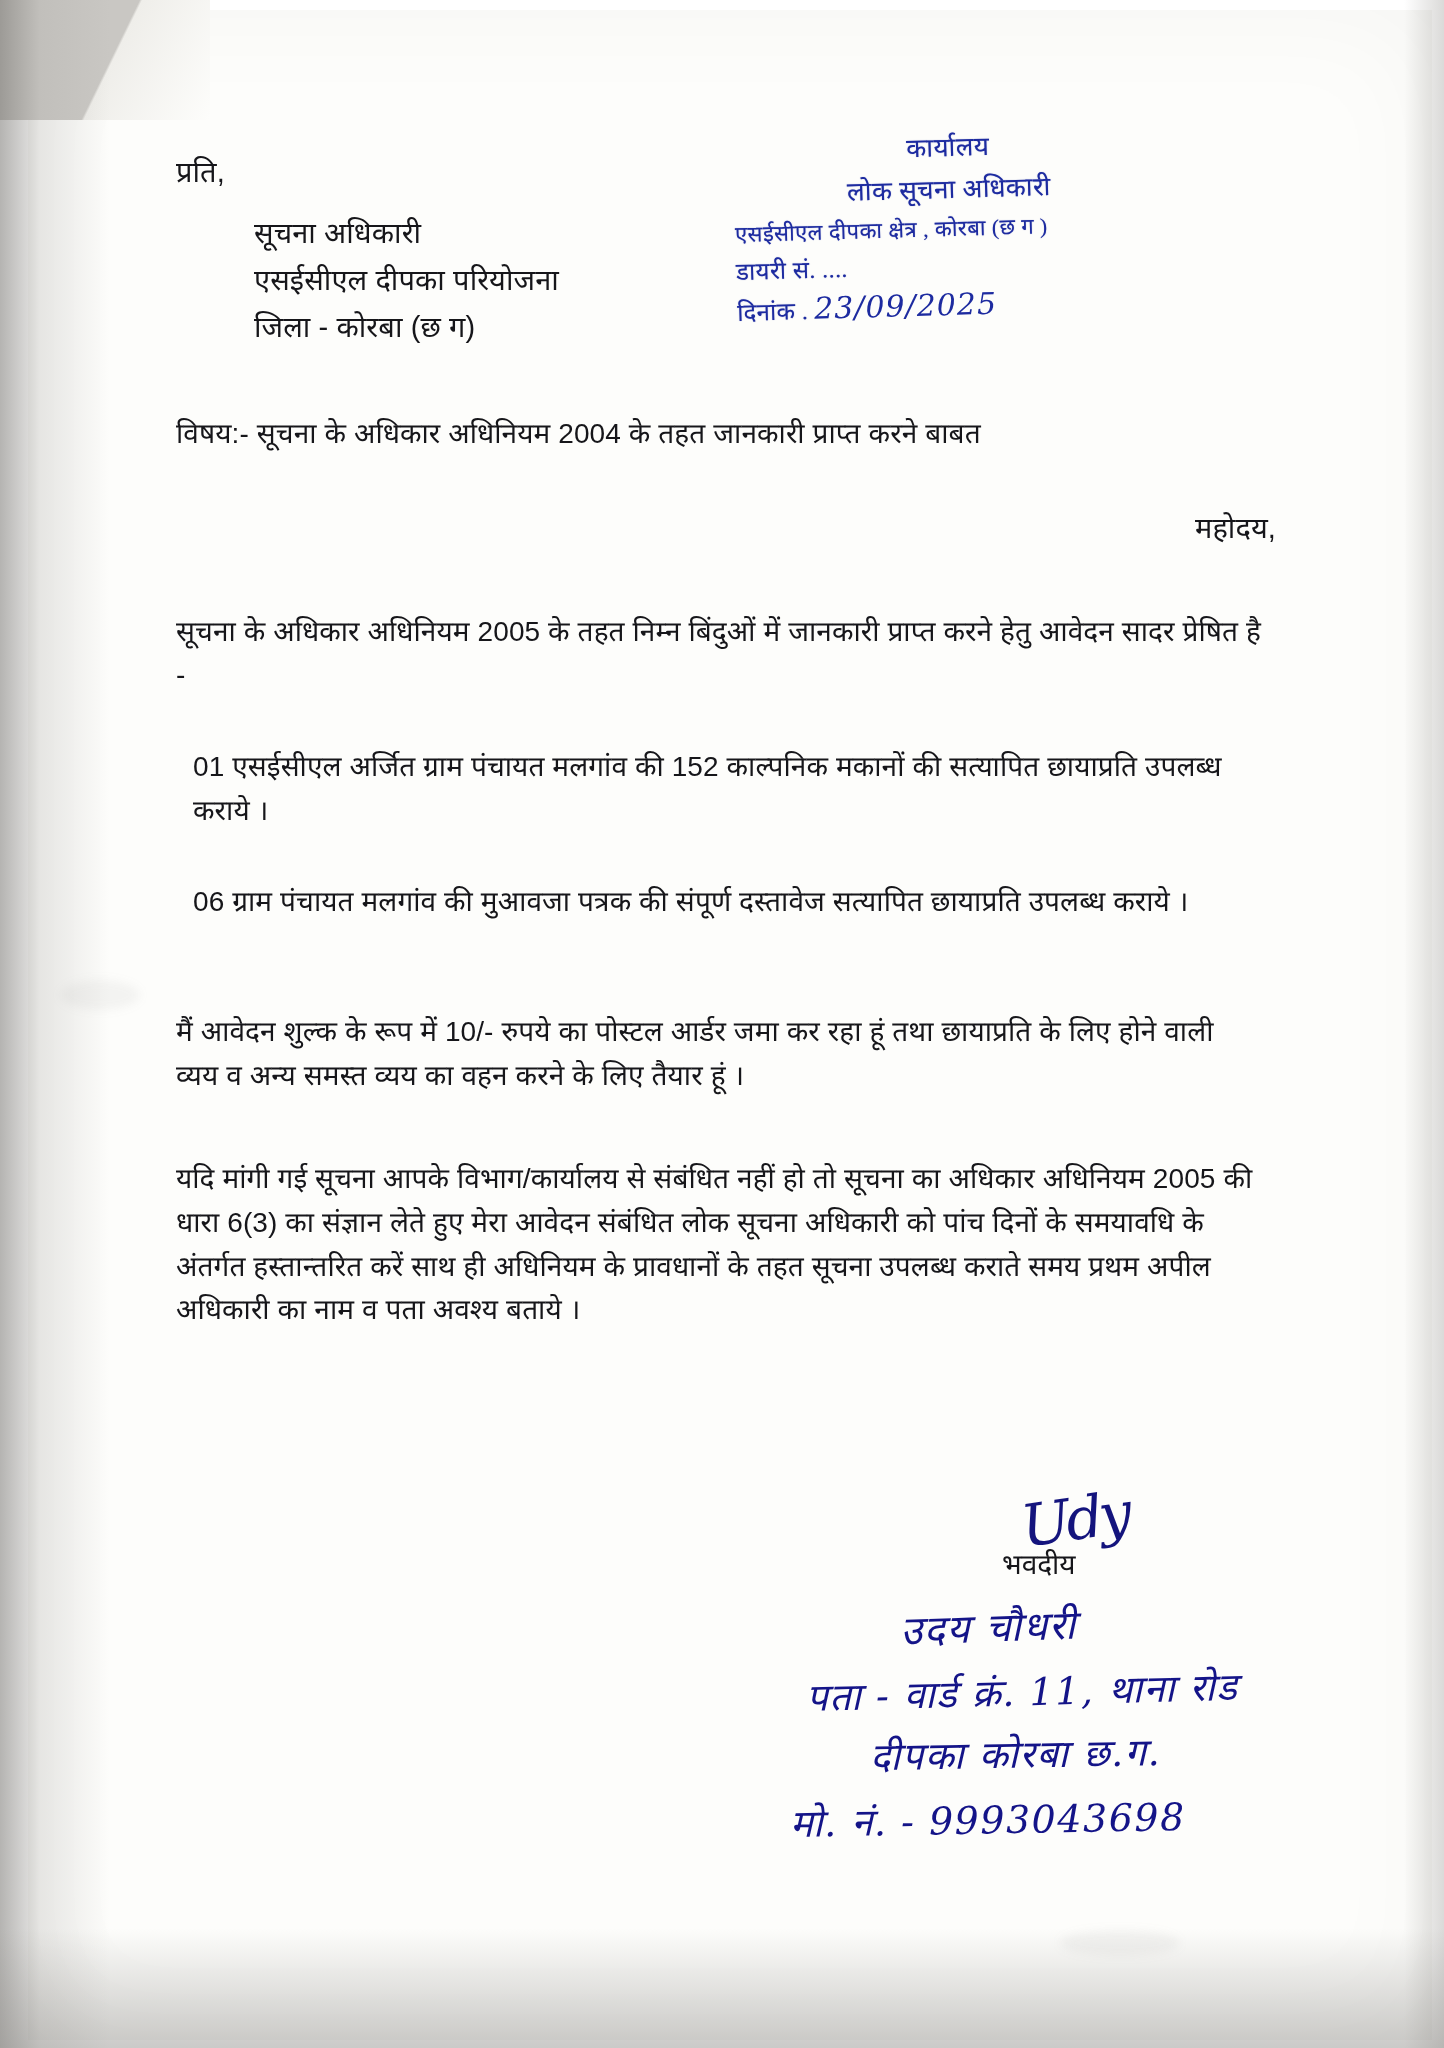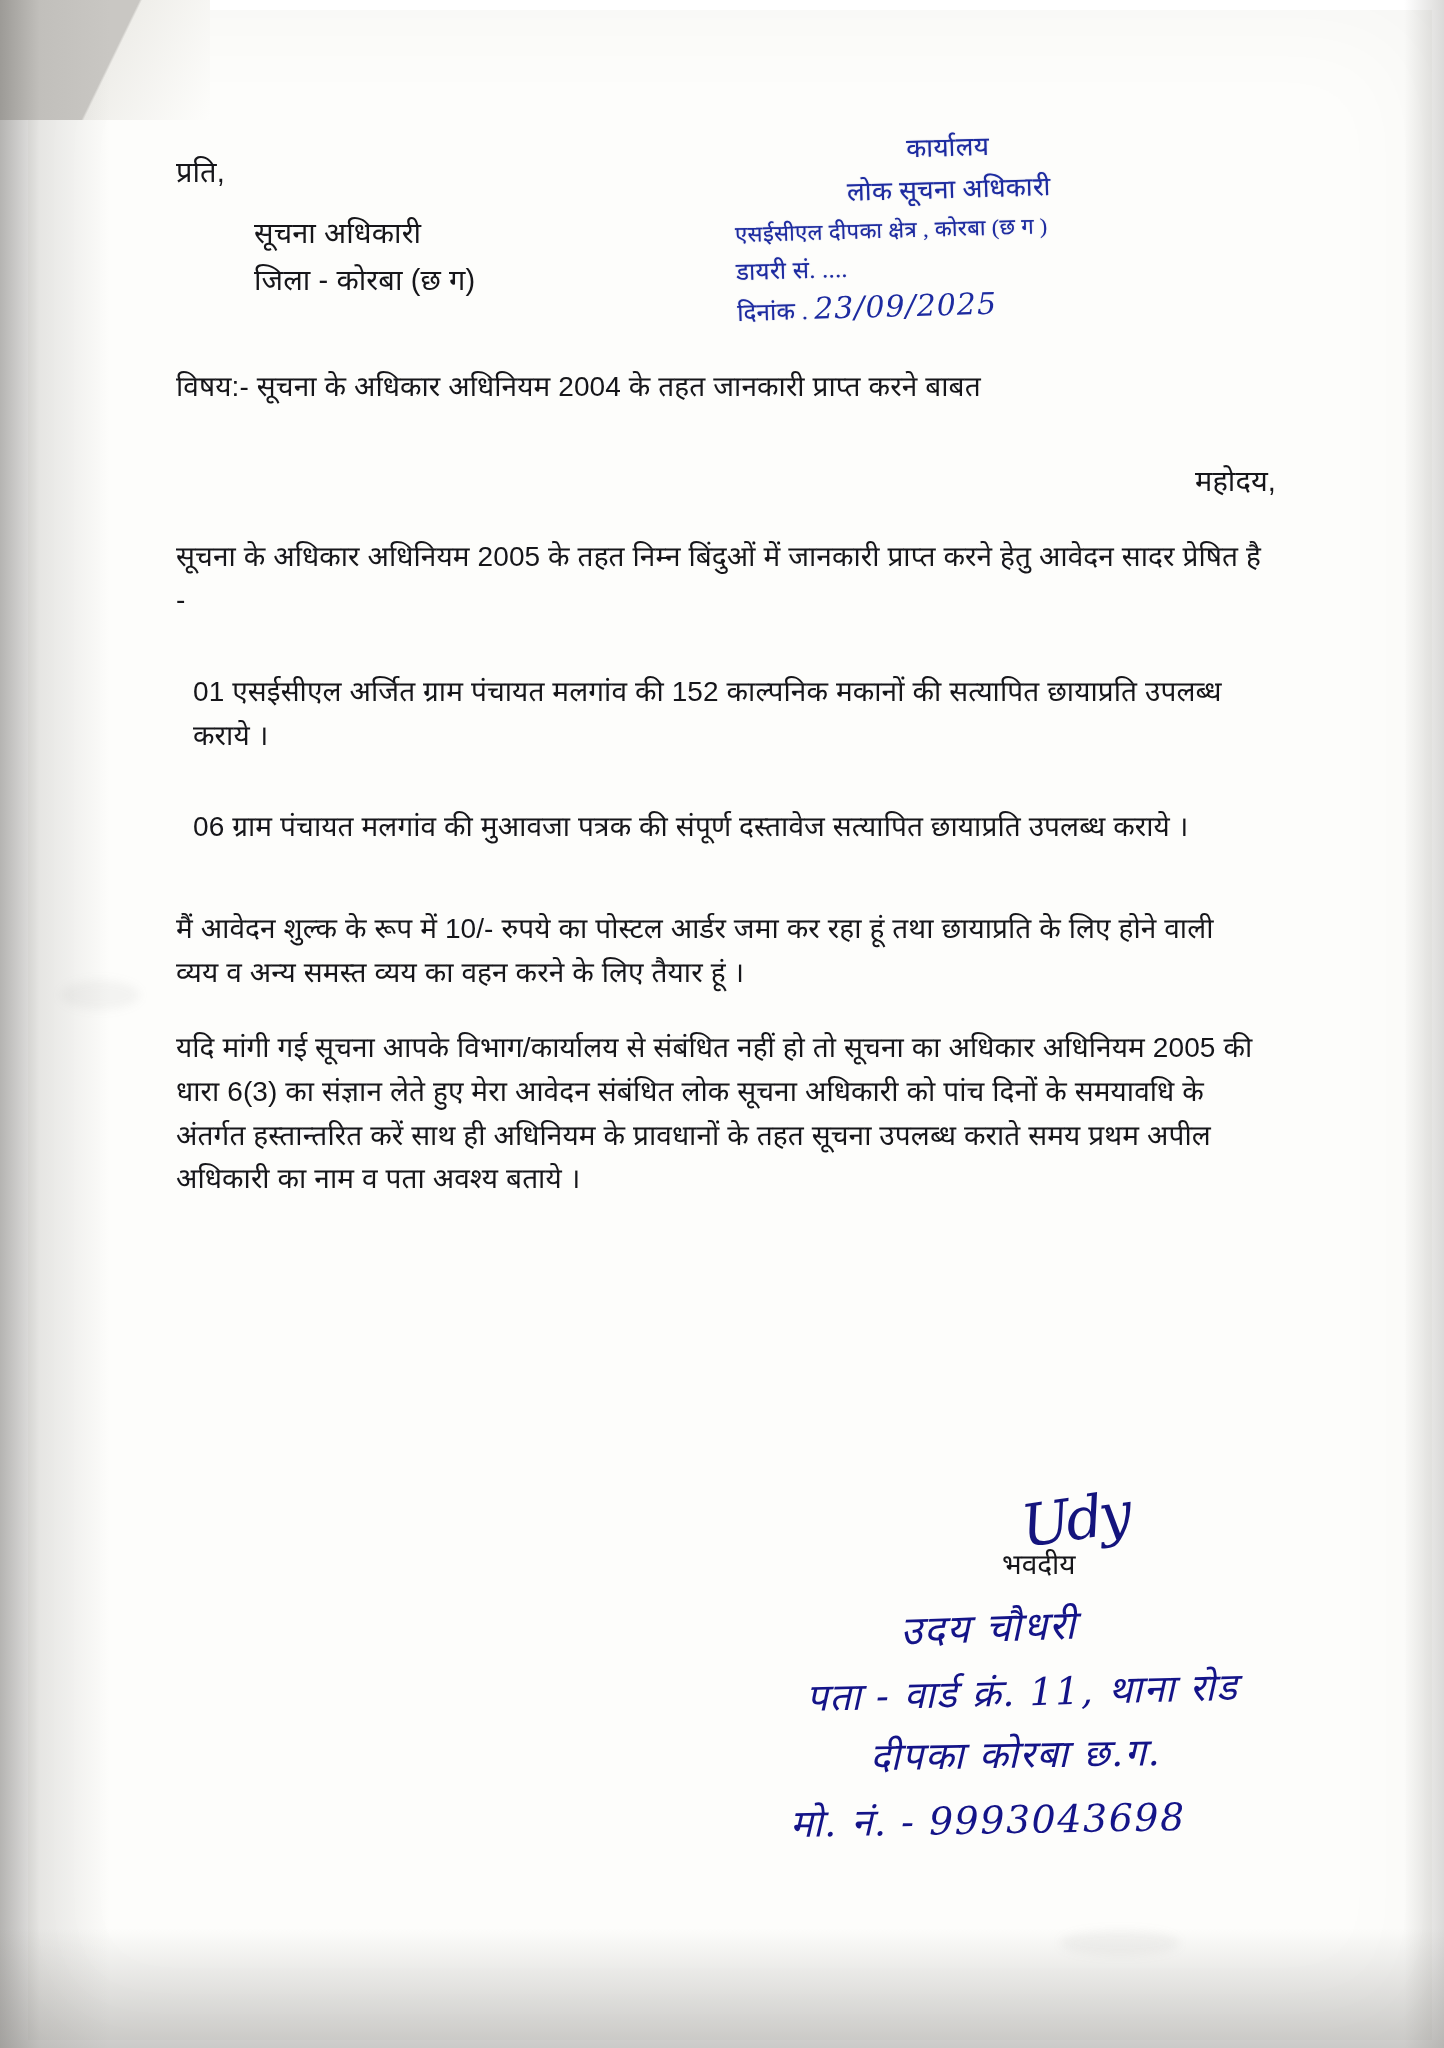--- a/index.html
+++ b/index.html
@@ -56,21 +56,21 @@
     color:#16161a;
     font-size:27px;
     line-height:1.52;
     letter-spacing:0.1px;
   }
   .line-to{ margin:0 0 0 0; font-size:29px;}
   .addr{ margin:16px 0 0 78px; font-size:29px; line-height:1.62;}
   .addr div{white-space:nowrap;}
   .subject{ margin:62px 0 0 0; font-size:28px;}
   .salutation{ margin:50px 0 0 0; font-size:29px;text-align:right;}
-  .para{ margin:32px 0 0 0; font-size:28px; line-height:1.56;}
+  .para{ margin:60px 0 0 0; font-size:28px; line-height:1.56;}
   .point{ margin:48px 0 0 17px; font-size:28px; line-height:1.56;}
   .para.wide{ width:1080px; }
   .gap{ height:26px; }
 
   
   .stamp{
     position:absolute;
     left:735px; top:128px;
     width:430px;
     color:#1d2ba0;
@@ -140,20 +140,21 @@
 
   <div class="paper"></div>
   <div class="corner-fold"></div>
 
   <div class="doc">
 
     <div class="line-to">प्रति,</div>
 
     <div class="addr">
       <div>सूचना अधिकारी</div>
+      <div>एसईसीएल दीपका परियोजना</div>
       <div>जिला - कोरबा (छ ग)</div>
     </div>
 
     <div class="subject">विषय:- सूचना के अधिकार अधिनियम 2004 के तहत जानकारी प्राप्त करने बाबत</div>
 
     <div class="salutation">महोदय,</div>
 
     <div class="para">सूचना के अधिकार अधिनियम 2005 के तहत निम्न बिंदुओं में जानकारी प्राप्त करने हेतु आवेदन सादर प्रेषित है -</div>
 
     <div class="point">01 एसईसीएल अर्जित ग्राम पंचायत मलगांव की 152 काल्पनिक मकानों की सत्यापित छायाप्रति उपलब्ध कराये ।</div>

